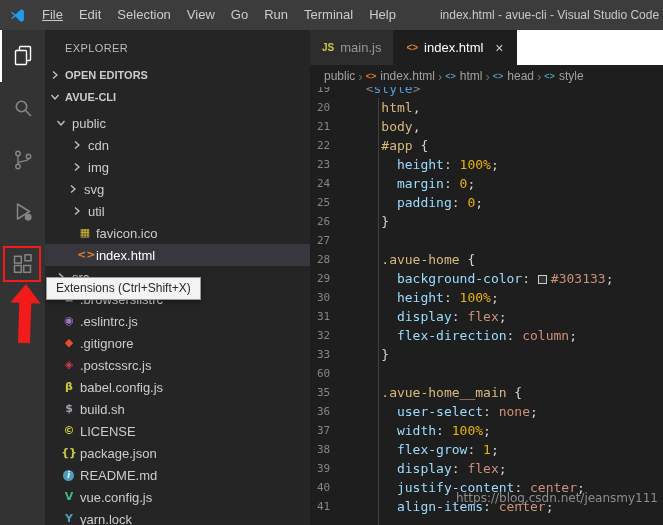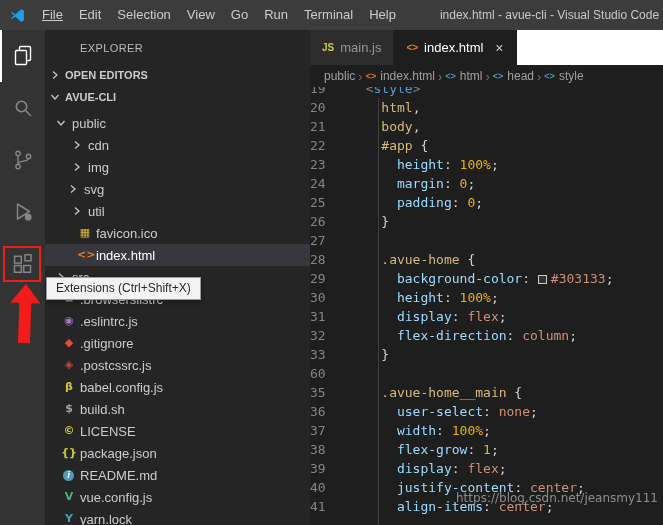--- a/index.html
+++ b/index.html
@@ -16,21 +16,21 @@
   .menu-item { padding:0 8px; line-height:30px; cursor:pointer; white-space:nowrap; }
   .menu-item.focused { text-decoration:underline; }
   .window-title { flex:1; padding-left:36px; overflow:hidden; white-space:nowrap; font-size:12px; color:#c8c8c8; }
   
   .main { display:flex; height:495px; }
   .activitybar { width:45px; flex:0 0 45px; background:#333333; }
   .abar-item { height:52px; display:flex; align-items:center; justify-content:center; color:#858585; cursor:pointer; }
   .abar-item.active { color:#ffffff; border-left:2px solid #ffffff; padding-right:2px; }
   
   .sidebar { width:265px; flex:0 0 265px; background:#252526; color:#cccccc; overflow:hidden; }
-  .sb-title { height:34px; line-height:36px; padding-left:35px; font-size:11px; color:#bcbcbc; letter-spacing:.4px; }
+  .sb-title { height:34px; line-height:36px; padding-left:20px; font-size:11px; color:#bcbcbc; letter-spacing:.4px; }
   .sb-section { height:22px; display:flex; align-items:center; font-size:11px; font-weight:700; color:#cccccc; cursor:pointer; padding-left:2px; }
   .sb-sec-label { margin-left:2px; }
   .tree { padding-top:4px; }
   .trow { display:flex; align-items:center; height:22px; font-size:13px; color:#cccccc; cursor:pointer; white-space:nowrap; }
   .trow.selected { background:#37373d; color:#ffffff; }
   .twisty { width:16px; flex:0 0 16px; display:inline-flex; align-items:center; justify-content:center; color:#c5c5c5; }
   .twisty svg { display:block; }
   .twisty.open svg { transform:rotate(90deg); }
   .ficon { width:16px; flex:0 0 16px; text-align:center; font-size:11px; font-weight:700; font-family:"DejaVu Sans",sans-serif; line-height:16px; }
   .ficon.badge { width:11px; height:11px; flex:0 0 11px; border-radius:50%; background:#519aba; color:#ffffff !important; font-size:8px; line-height:11px; font-style:italic; margin:0 3px 0 2px; }
@@ -42,21 +42,21 @@
   .tab.active { background:#1e1e1e; color:#ffffff; }
   .tab-icon { font-weight:700; font-size:10px; margin-right:6px; }
   .tab-close { margin-left:12px; font-size:14px; color:#cccccc; cursor:pointer; }
   .breadcrumbs { height:22px; background:#1e1e1e; display:flex; align-items:center; font-size:12px; color:#a0a0a0; padding-left:14px; white-space:nowrap; }
   .bc-sep { margin:0 3px; color:#6e6e6e; font-size:13px; }
   .bc-icon { font-weight:700; font-size:9px; margin-right:4px; }
   .bc-item { cursor:pointer; }
   .codearea { position:relative; flex:1; overflow:hidden; font-family:"DejaVu Sans Mono","Liberation Mono",monospace; font-size:13px; }
   #code-lines { margin-top:-8px; position:relative; }
   .cl { height:19px; line-height:19px; display:flex; }
-  .ln { width:40px; flex:0 0 40px; padding-right:13px; text-align:left; color:#858585; font-size:13px; }
+  .ln { width:40px; flex:0 0 40px; padding-right:13px; text-align:center; color:#858585; font-size:11px; }
   .ct { white-space:pre; }
   .tk-tp { color:#808080; } .tk-tn { color:#569cd6; } .tk-sl { color:#d7ba7d; }
   .tk-pr { color:#9cdcfe; } .tk-pu { color:#d4d4d4; } .tk-nu { color:#eab308; } .tk-va { color:#ce9178; }
   .swatch { display:inline-block; width:9px; height:9px; border:1px solid #cccccc; margin-right:4px; vertical-align:-1px; }
   .indent-guide { position:absolute; left:68px; top:11px; bottom:0; width:1px; background:#404040; }
   .watermark { position:absolute; right:5px; top:404px; font-family:"DejaVu Sans",sans-serif; font-size:12px; color:#a8a8a8; opacity:.8; }
   
   .hlbox { position:absolute; left:3px; top:246px; width:38px; height:36px; border:2px solid #f21b1b; z-index:35; }
   .red-arrow { position:absolute; left:7px; top:283px; z-index:36; }
   .tooltip { position:absolute; left:46px; top:277px; background:#f3f3f3; color:#2a2a2a; border:1px solid #9b9b9b; padding:3px 9px 4px; font-size:12px; z-index:40; box-shadow:0 2px 5px rgba(0,0,0,.35); white-space:nowrap; }

